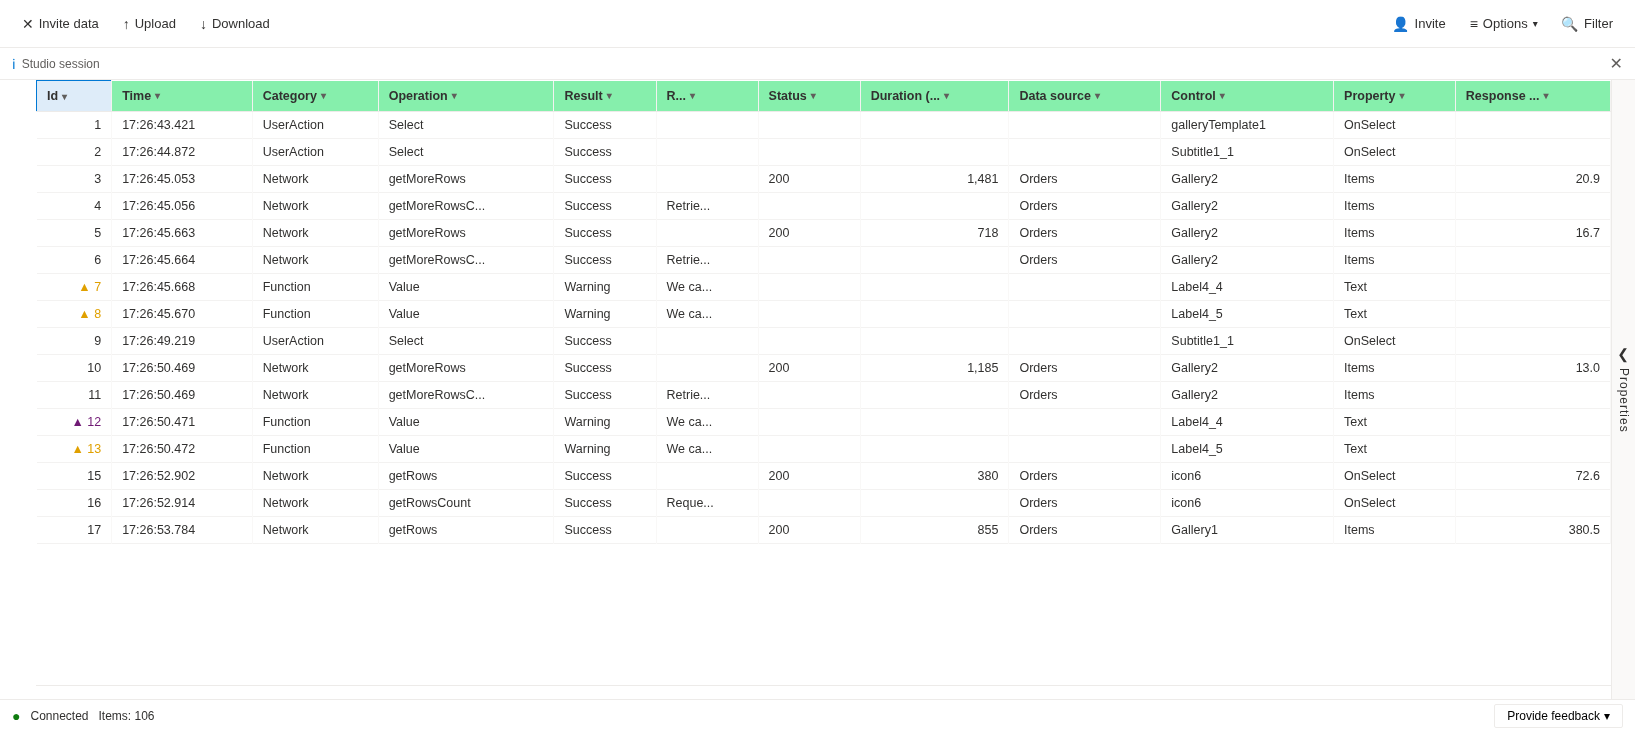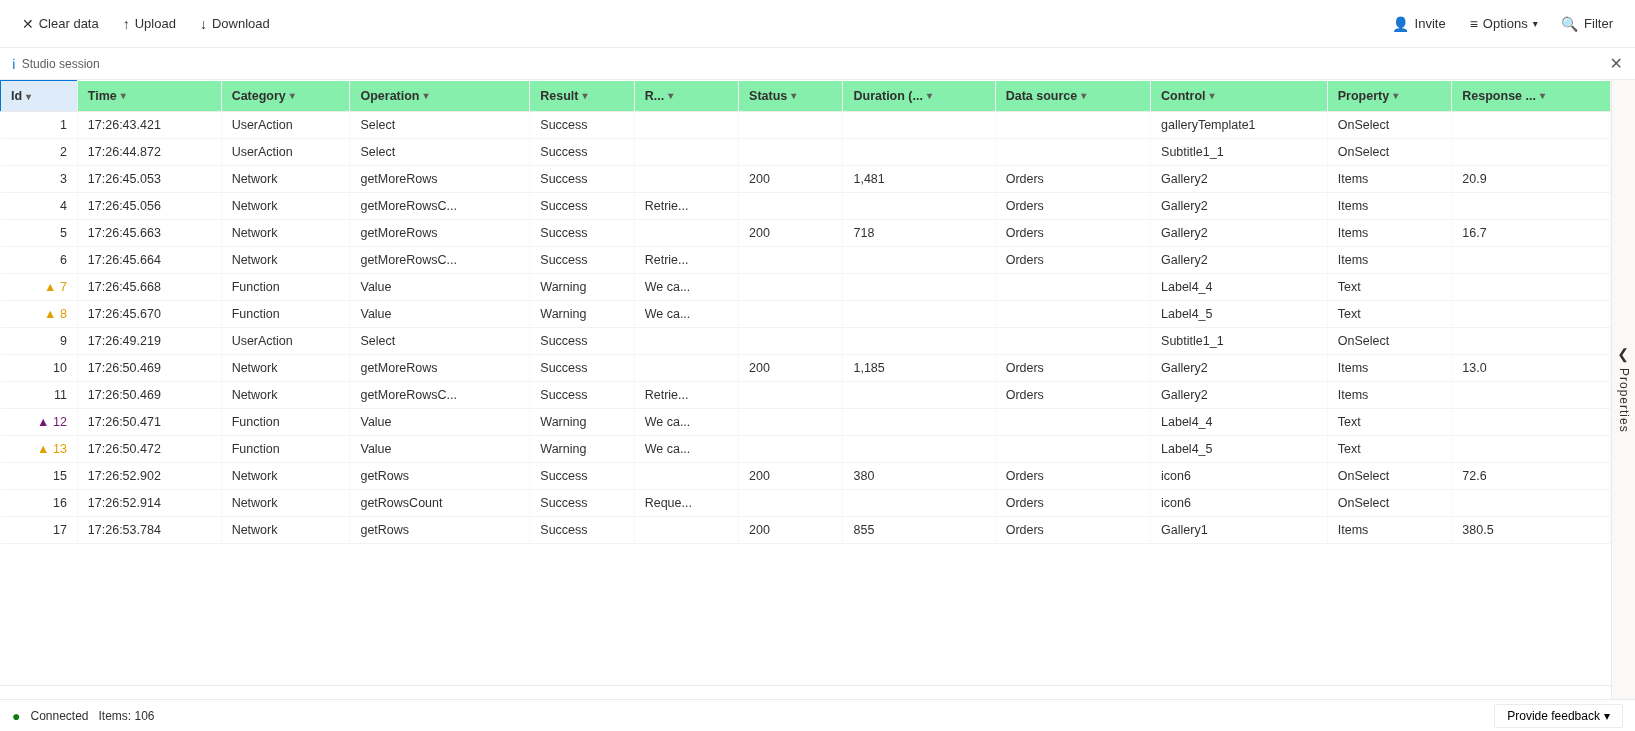--- a/index.html
+++ b/index.html
@@ -22,39 +22,39 @@
     
     .session-bar {
       display: flex; align-items: center; height: 32px;
       border-bottom: 1px solid #edebe9; padding: 0 12px; gap: 6px;
       font-size: 12px; color: #605e5c;
     }
     .session-bar .info-icon { color: #0078d4; font-size: 14px; }
     .session-close { margin-left: auto; cursor: pointer; font-size: 16px; color: #605e5c; background: none; border: none; }
 
     
-    .main-container { display: flex; height: calc(100vh - 80px - 32px); }
+    .main-container { display: flex; height: calc(100vh - 80px - 32px); padding-left: 36px; }
 
     
     .table-area { flex: 1; overflow: hidden; display: flex; flex-direction: column; }
 
     
     .data-table { width: 100%; border-collapse: collapse; font-size: 12.5px; }
     .data-table thead th {
       background: #86efac; border-bottom: 1px solid #edebe9;
       padding: 8px 10px; text-align: left; font-weight: 600;
       white-space: nowrap; cursor: pointer; user-select: none;
       position: sticky; top: 0; z-index: 2;
       border-right: 1px solid #f3f2f1;
     }
     .data-table thead th .th-inner { display: flex; align-items: center; gap: 4px; }
     .data-table thead th .sort-icon { font-size: 10px; color: #605e5c; }
     .data-table tbody tr { border-bottom: 1px solid #f3f2f1; }
     .data-table tbody td { padding: 6px 10px; white-space: nowrap; border-right: 1px solid #f9f8f7; }
-    .data-table tbody td.num { text-align: left; }
+    .data-table tbody td.num { text-align: right; }
     .td-id { text-align: right; min-width: 40px; }
 
     
     .th-id { background: #deecf9 !important; border: 1.5px solid #0078d4; }
 
     
     .table-scroll { overflow: auto; flex: 1; }
 
     
     .right-panel {
@@ -83,21 +83,21 @@
       background: #fff; cursor: pointer; font-size: 12px;
       border-radius: 2px;
     }
   </style>
 </head>
 <body>
 
 <div class="toolbar">
   <button class="toolbar-btn">
     <span class="icon">✕</span>
-    <span>Clear data</span>
+    <span>Invite data</span>
   </button>
   <button class="toolbar-btn">
     <span class="icon">↑</span>
     <span>Upload</span>
   </button>
   <button class="toolbar-btn">
     <span class="icon">↓</span>
     <span>Download</span>
   </button>
   <div class="toolbar-right">

